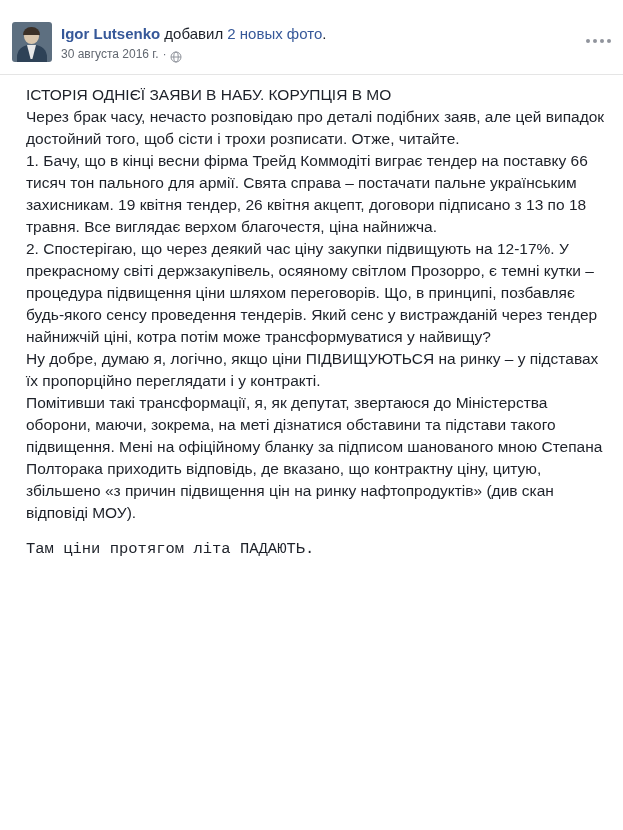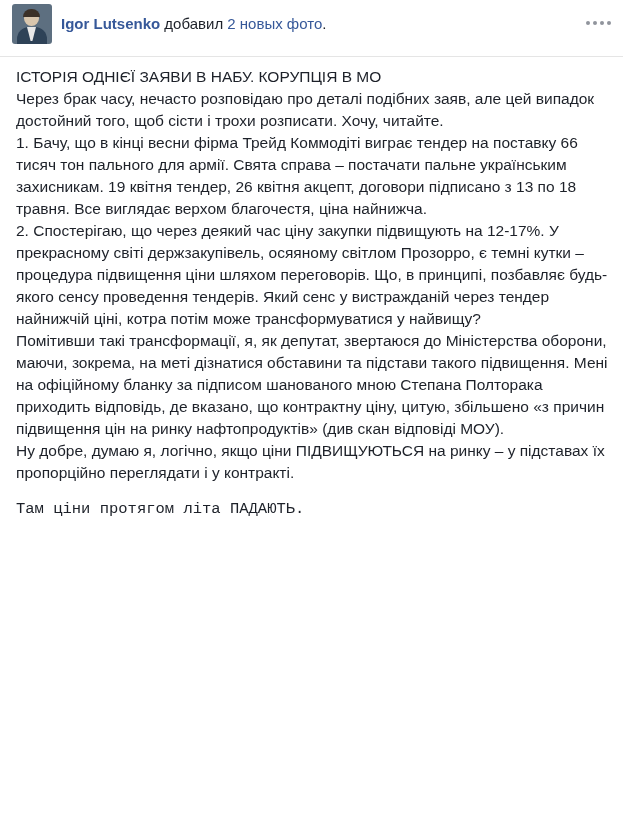--- a/index.html
+++ b/index.html
@@ -16,23 +16,24 @@
   }
   .post {
     width: 623px;
     height: 830px;
     background: #ffffff;
     box-sizing: border-box;
     position: relative;
   }
   .post-header {
     display: flex;
-    align-items: center;
+    align-items: flex-end;
     padding: 4px 12px 6px 12px;
     position: relative;
+    margin-top: 18px;
   }
   .avatar {
     width: 40px;
     height: 40px;
     border-radius: 3px;
     background: #5d6f80;
     flex: 0 0 40px;
     overflow: hidden;
     position: relative;
   }
@@ -136,21 +137,21 @@
     background: #e5e5e5;
     margin: 6px 0 0 0;
   }
   .post-body {
     padding: 9px 12px 0 12px;
     font-size: 15.5px;
     line-height: 1.42;
     color: #1d2129;
   }
   .post-body p {
-    margin: 0 0 0 4px;
+    margin: 0 0 0 14px;
   }
   .post-body p + p {
     margin-top: 0px;
   }
   .post-body p.spaced {
     margin-top: 14px;
     font-family: Liberation Mono, monospace;
   }
 </style>
 </head>
@@ -163,35 +164,46 @@
       <div class="body"></div>
       <div class="shirt"></div>
       <div class="head"></div>
       <div class="hair"></div>
     </div>
 
     <div class="header-text">
       <div class="name-line">
         <span class="author">Igor Lutsenko</span><span class="action-text">&nbsp;</span><span class="action-text">добавил</span><span class="action-text">&nbsp;</span><span class="action-link">2 новых фото</span><span class="action-text">.</span>
       </div>
+      <div class="meta-line">
+        <span>30 августа 2016 г.</span>
+        <span class="meta-sep">·</span>
+        <span class="globe-icon">
+          <svg width="12" height="12" viewBox="0 0 12 12">
+            <circle cx="6" cy="6" r="5" fill="none" stroke="#90949c" stroke-width="1"></circle>
+            <ellipse cx="6" cy="6" rx="2.2" ry="5" fill="none" stroke="#90949c" stroke-width="1"></ellipse>
+            <line x1="1" y1="6" x2="11" y2="6" stroke="#90949c" stroke-width="1"></line>
+          </svg>
+        </span>
+      </div>
     </div>
 
     <div class="menu-button">
       <span></span>
       <span></span>
       <span></span>
       <span></span>
     </div>
   </div>
 
   <div class="divider"></div>
 
   <div class="post-body">
     <p>ІСТОРІЯ ОДНІЄЇ ЗАЯВИ В НАБУ. КОРУПЦІЯ В МО</p>
-    <p>Через брак часу, нечасто розповідаю про деталі подібних заяв, але цей випадок достойний того, щоб сісти і трохи розписати. Хочу, читайте.</p>
+    <p>Через брак часу, нечасто розповідаю про деталі подібних заяв, але цей випадок достойний того, щоб сісти і трохи розписати. Отже, читайте.</p>
     <p>1. Бачу, що в кінці весни фірма Трейд Коммодіті виграє тендер на поставку 66 тисяч тон пального для армії. Свята справа – постачати пальне українським захисникам. 19 квітня тендер, 26 квітня акцепт, договори підписано з 13 по 18 травня. Все виглядає верхом благочестя, ціна найнижча.</p>
     <p>2. Спостерігаю, що через деякий час ціну закупки підвищують на 12-17%. У прекрасному світі держзакупівель, осяяному світлом Прозорро, є темні кутки – процедура підвищення ціни шляхом переговорів. Що, в принципі, позбавляє будь-якого сенсу проведення тендерів. Який сенс у вистражданій через тендер найнижчій ціні, котра потім може трансформуватися у найвищу?</p>
+    <p>Ну добре, думаю я, логічно, якщо ціни ПІДВИЩУЮТЬСЯ на ринку – у підставах їх пропорційно переглядати і у контракті.</p>
     <p>Помітивши такі трансформації, я, як депутат, звертаюся до Міністерства оборони, маючи, зокрема, на меті дізнатися обставини та підстави такого підвищення. Мені на офіційному бланку за підписом шанованого мною Степана Полторака приходить відповідь, де вказано, що контрактну ціну, цитую, збільшено «з причин підвищення цін на ринку нафтопродуктів» (див скан відповіді МОУ).</p>
-    <p>Ну добре, думаю я, логічно, якщо ціни ПІДВИЩУЮТЬСЯ на ринку – у підставах їх пропорційно переглядати і у контракті.</p>
     <p class="spaced">Там ціни протягом літа ПАДАЮТЬ.</p>
   </div>
 
 </div>
 
 </body></html>

